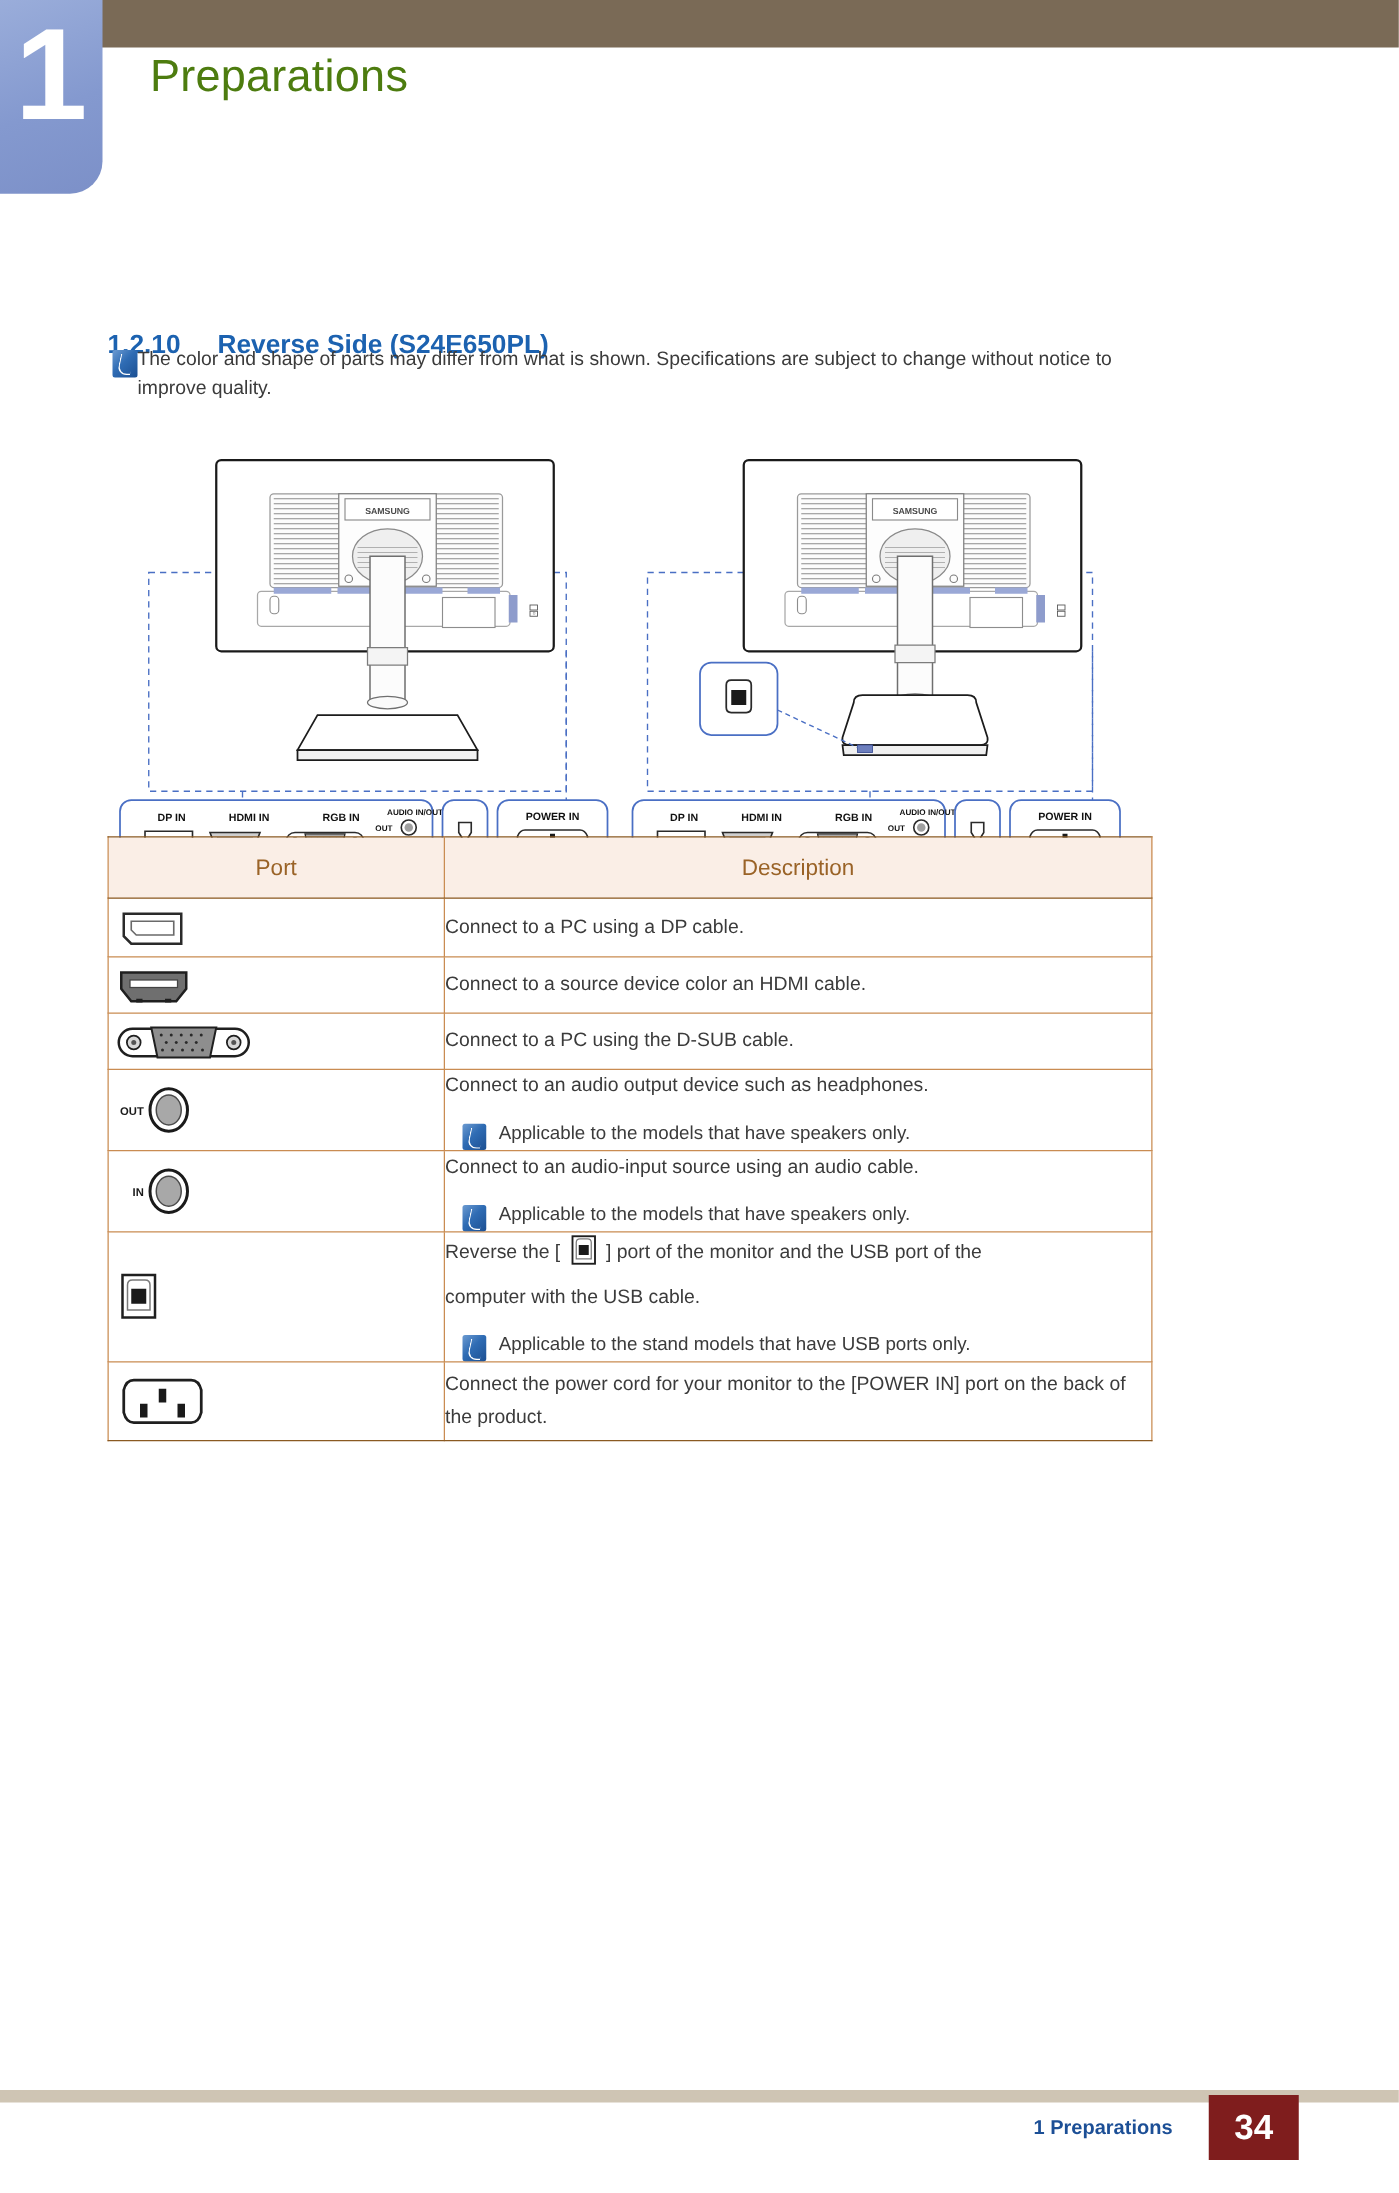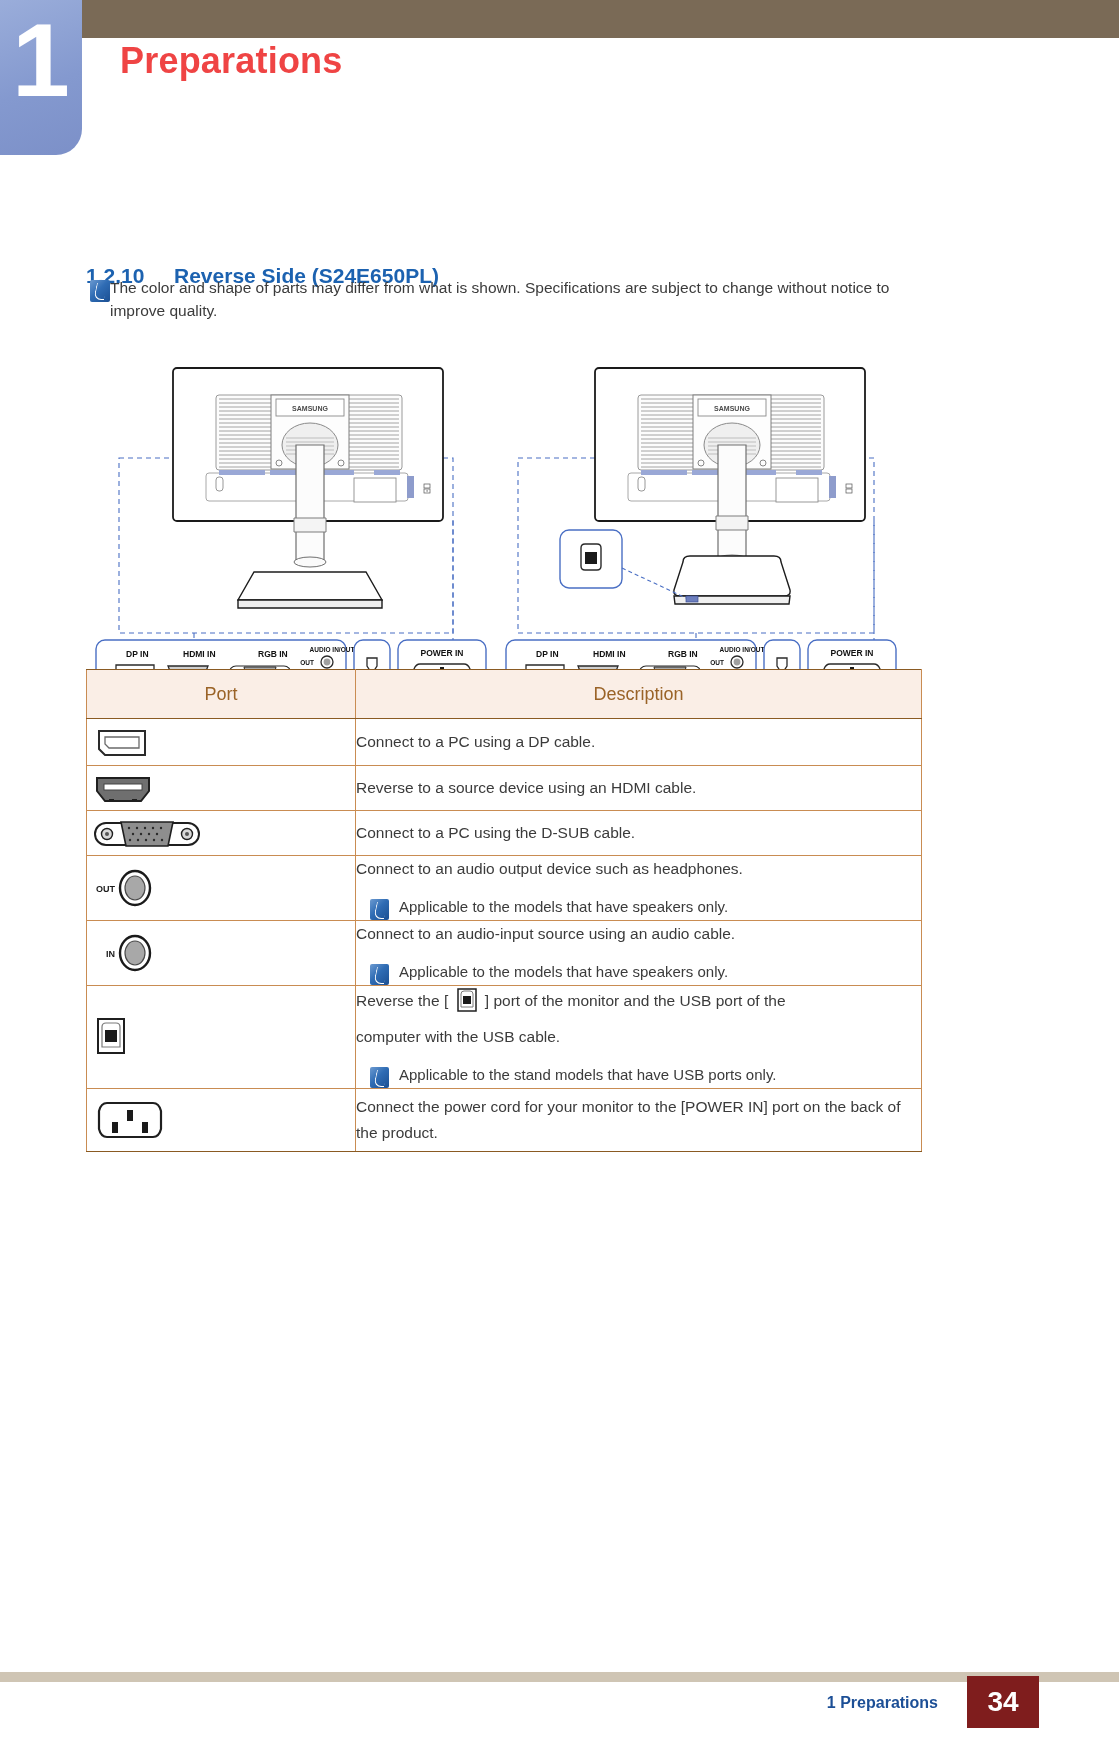--- a/index.html
+++ b/index.html
@@ -25,21 +25,21 @@
   }
   .chapter-num{
     position:absolute;left:0;top:8px;width:82px;
     text-align:center;
     font-size:104px;line-height:104px;
     color:#ffffff;font-weight:bold;
     font-family:"Liberation Sans", sans-serif;
   }
   .chapter-title{
     position:absolute;left:120px;top:40px;
-    font-size:36px;color:#ef4444;font-weight:bold;
+    font-size:36px;color:#4d7c0f;font-weight:normal;
     letter-spacing:.2px;
   }
 
   
   .sec-heading{
     position:absolute;left:86px;top:224px;
     font-size:21px;color:#1c62b0;font-weight:bold;
     white-space:nowrap;
     margin-top:40px;
   }
@@ -428,21 +428,21 @@
     <tr>
       <td class="cell-port">
         <svg width="72" height="44" viewBox="0 0 72 44">
           <path d="M10 12 h52 v13 l-8 10 h-36 l-8 -10 z" fill="#6f6f6f" stroke="#1f1f1f" stroke-width="2"></path>
           <rect x="17" y="18" width="38" height="6" fill="#ffffff" stroke="#444" stroke-width="1"></rect>
           <rect x="22" y="33" width="5" height="3" fill="#1f1f1f"></rect>
           <rect x="45" y="33" width="5" height="3" fill="#1f1f1f"></rect>
         </svg>
       </td>
       <td class="cell-desc">
-        <span class="desc-line">Reverse to a source device using an HDMI cable.</span>
+        <span class="desc-line">Connect to a source device color an HDMI cable.</span>
       </td>
     </tr>
 
     <tr>
       <td class="cell-port">
         <svg width="120" height="44" viewBox="0 0 120 44">
           <rect x="8" y="12" width="104" height="22" rx="11" fill="#fff" stroke="#1f1f1f" stroke-width="2"></rect>
           <path d="M34 11 h52 l-5 24 h-42 z" fill="#8e8e8e" stroke="#1f1f1f" stroke-width="1.6"></path>
           <circle cx="20" cy="23" r="5.5" fill="#d8d8d8" stroke="#1f1f1f" stroke-width="1.4"></circle>
           <circle cx="20" cy="23" r="2" fill="#555"></circle>

